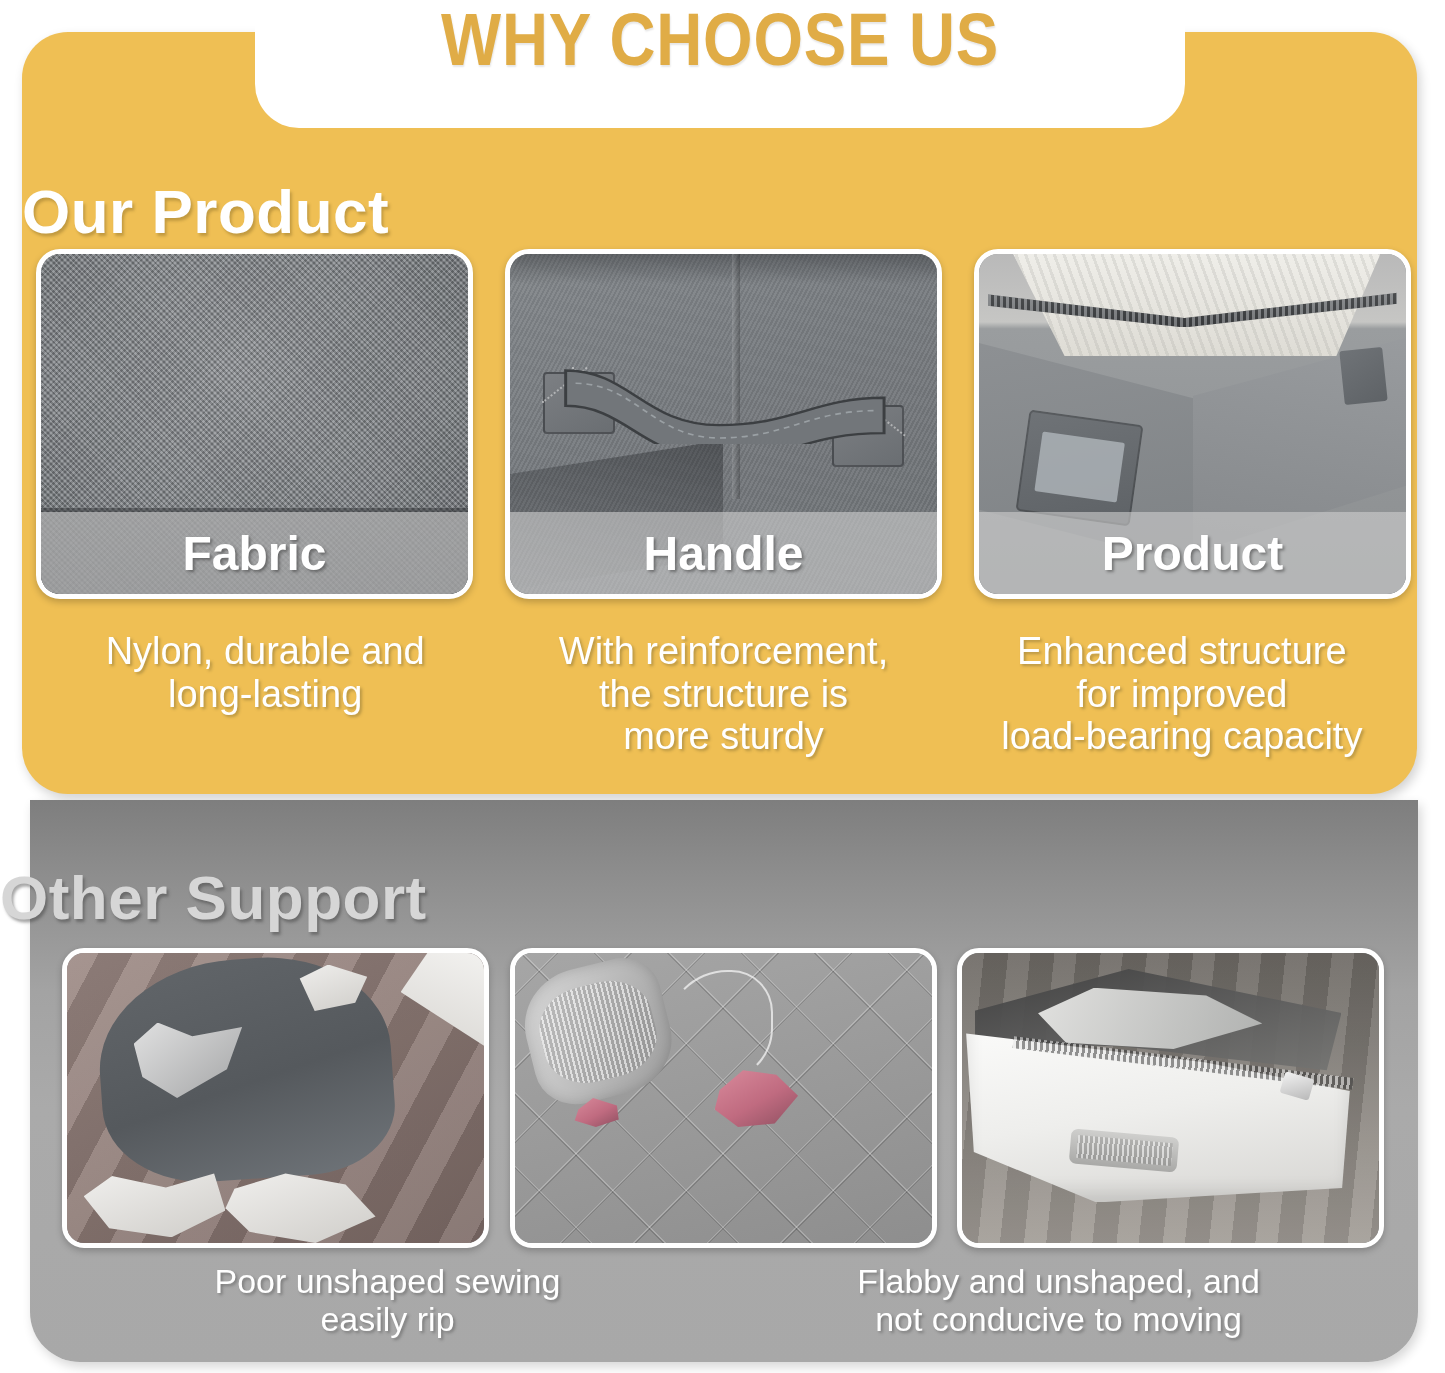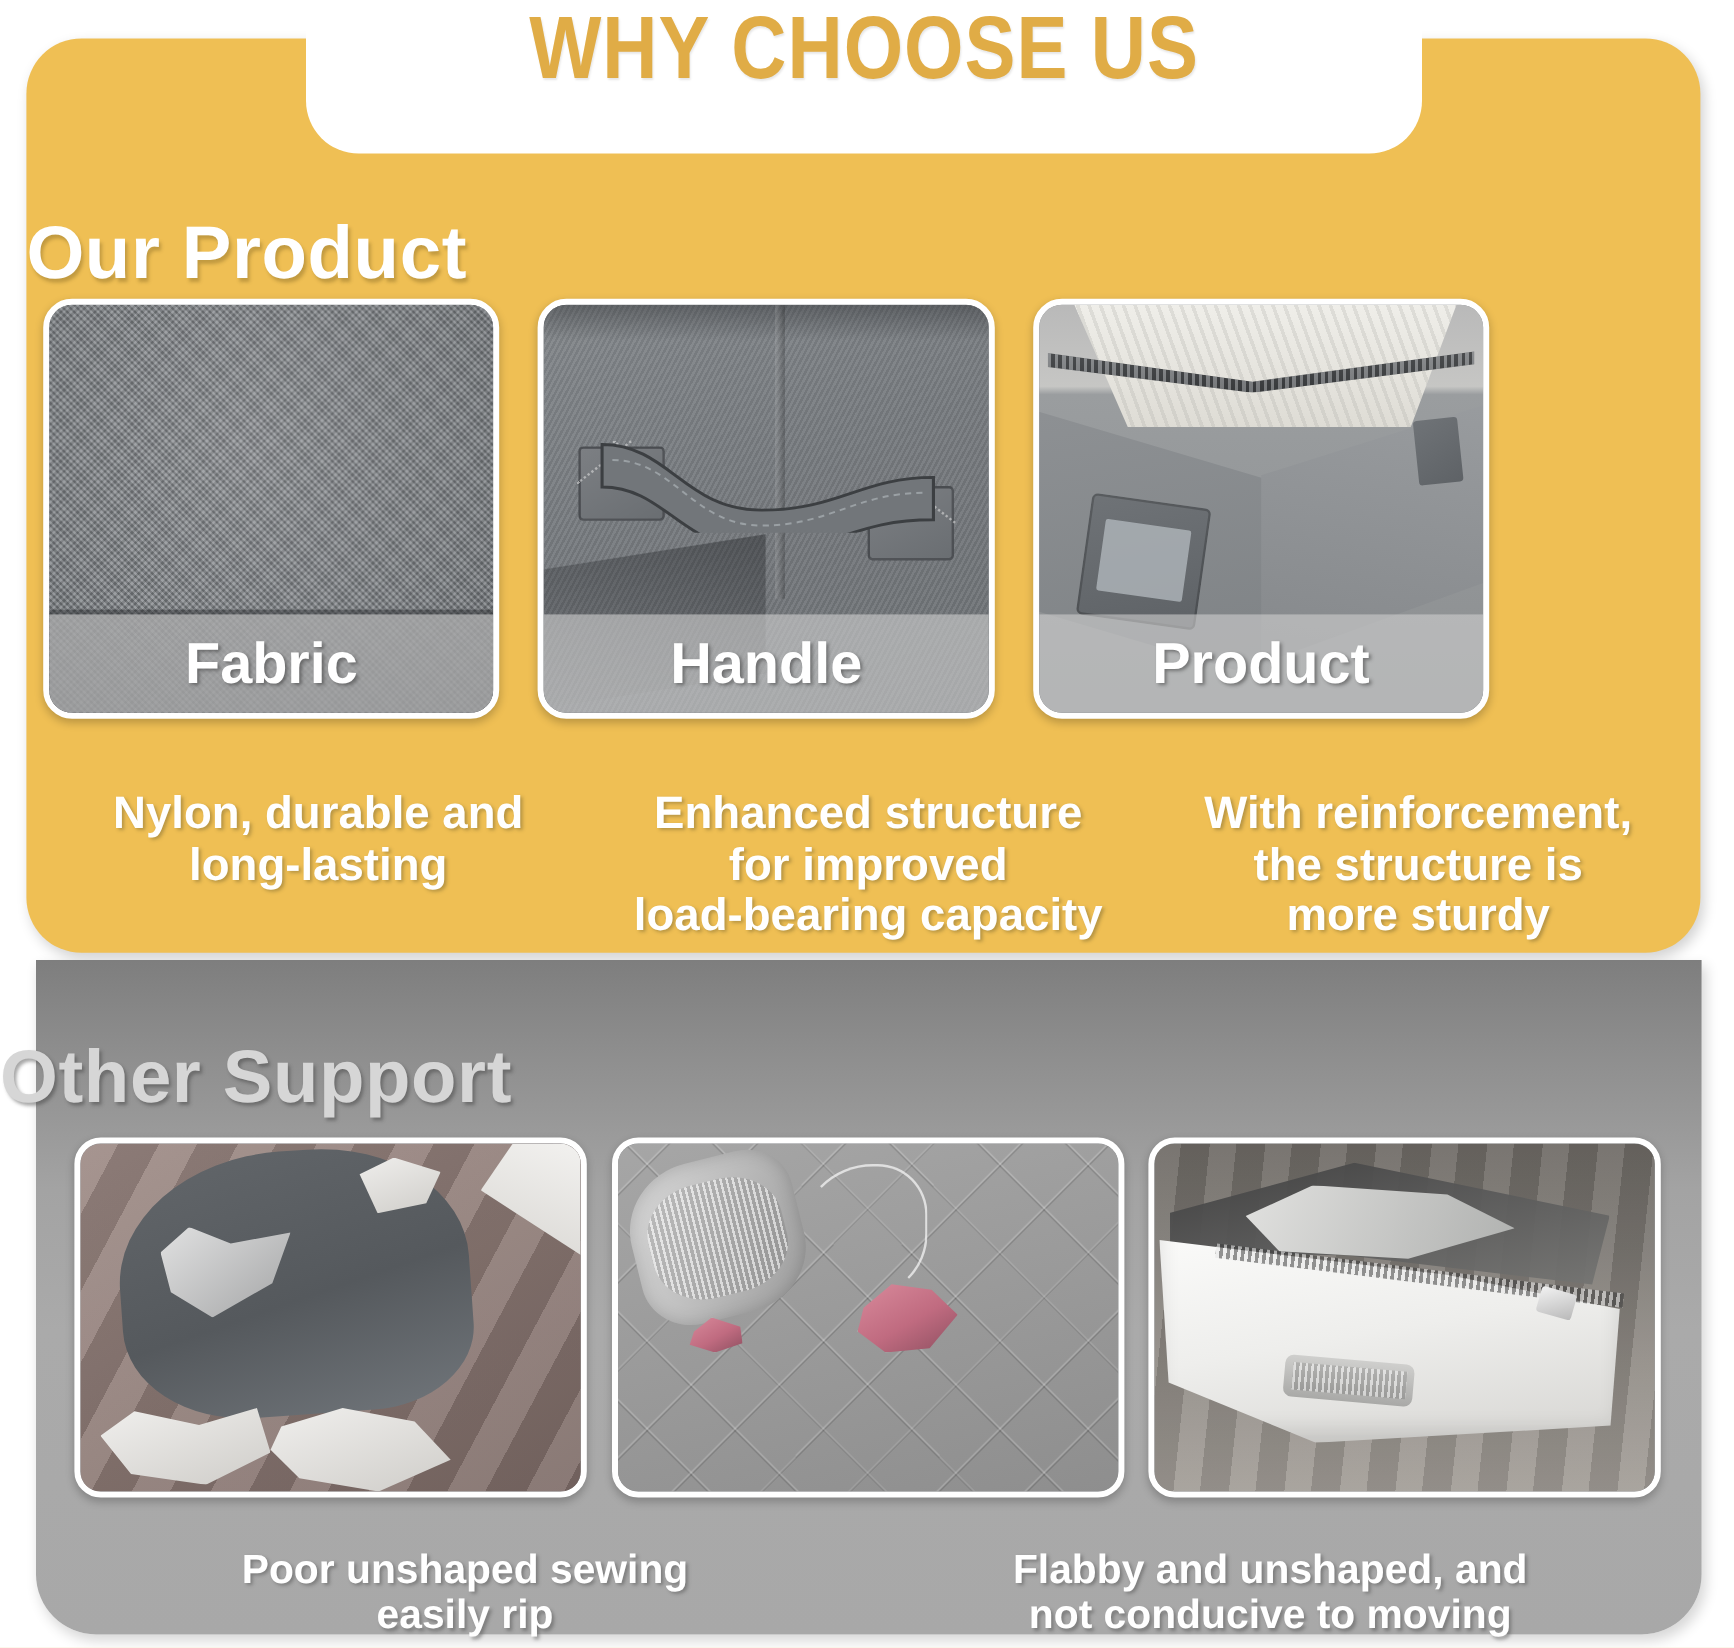--- a/index.html
+++ b/index.html
@@ -54,21 +54,21 @@
     box-shadow:3px 5px 11px rgba(0,0,0,0.16);
   }
   .heading-other{
     top:862px;
     color:#d6d6d6;
     text-shadow:2px 3px 3px rgba(60,60,60,0.45);
   }
 
   
   .row{ position:absolute; display:flex; justify-content:space-between; }
-  .row-top{ left:36px; top:249px; width:1205px;gap:32px; }
+  .row-top{ left:36px; top:249px; width:1375px;gap:32px; }
   .row-bottom{ left:62px; top:948px; width:1322px; }
 
   .card{
     position:relative;
     border-radius:24px;
     border:5px solid #ffffff;
     overflow:hidden;
     box-shadow:0 3px 7px rgba(0,0,0,0.22);
     background:#8a8d90;
   }
@@ -84,25 +84,24 @@
     color:#ffffff; font-size:48px; font-weight:bold;
     text-shadow:2px 2px 3px rgba(40,40,40,0.45);
   }
 
   
   .caption-row{ position:absolute; display:flex; }
   .cap-top{ left:36px; top:630px; width:1375px; }
   .cap-bottom{ left:52px; top:1262px; width:1342px; }
   .caption{
     flex:1; text-align:center;
-    color:#ffffff; font-weight:bold;
+    color:#ffffff; font-weight:normal;
     line-height:1.12;
     white-space:pre-line;
     text-shadow:2px 2px 3px rgba(90,80,40,0.38);
-    margin-top:27px;
   }
   .cap-top .caption{ font-size:38px; padding:0 6px; }
   .cap-bottom .caption{ font-size:34px; padding:0 4px;
     text-shadow:2px 2px 3px rgba(70,70,70,0.45); }
 
   
   
   .ph-fabric{
     background:
       repeating-linear-gradient(45deg, rgba(255,255,255,0.13) 0 2px, rgba(0,0,0,0.13) 2px 4px),
@@ -363,26 +362,26 @@
         <div class="labelholder"></div>
         <div class="sidetab"></div>
       </div>
       <div class="card-label">Product</div>
     </div>
   </div>
 
   <div class="caption-row cap-top">
     <div class="caption">Nylon, durable and
 long-lasting</div>
+    <div class="caption">With reinforcement,
+the structure is
+more sturdy</div>
     <div class="caption">Enhanced structure
 for improved
 load-bearing capacity</div>
-    <div class="caption">With reinforcement,
-the structure is
-more sturdy</div>
   </div>
 
   <div class="gray-panel"></div>
   <div class="section-heading heading-other">Other Support</div>
 
   <div class="row row-bottom">
 
     <div class="card card-bottom">
       <div class="card-photo ph-torn">
         <div class="planks"></div>

